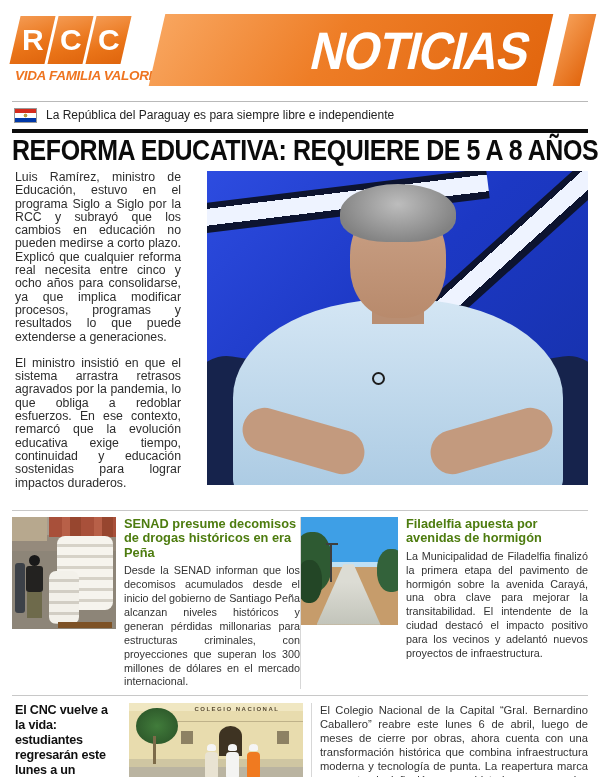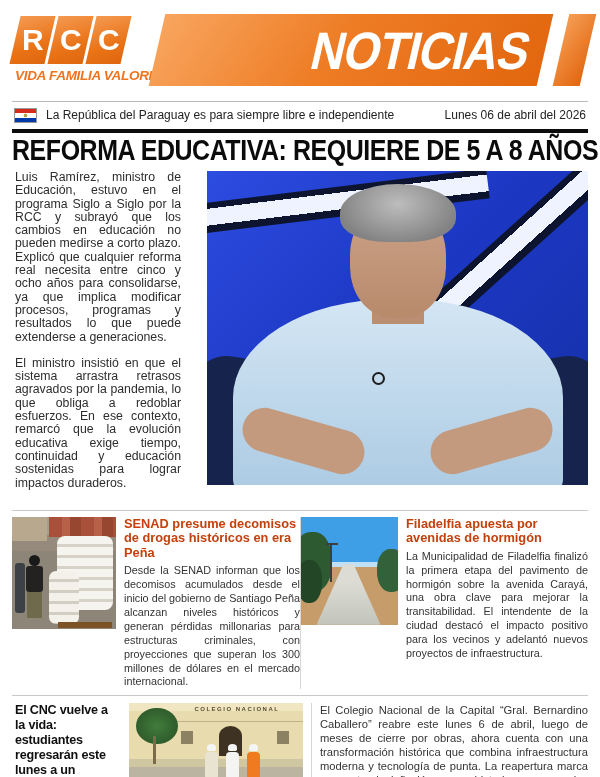--- a/index.html
+++ b/index.html
@@ -82,21 +82,21 @@
   .img-fila{width:97px;height:108px;background:linear-gradient(#3e9fe6 0 42%,#bfe0f5 42% 46%,#c69c6b 46% 100%);}
   .fl-tree-l{position:absolute;left:-8%;top:14%;width:40%;height:56%;background:#2e5a32;border-radius:45%;}
   .fl-tree-l2{position:absolute;left:-4%;top:40%;width:26%;height:40%;background:#234626;border-radius:45%;}
   .fl-tree-r{position:absolute;right:-8%;top:30%;width:30%;height:40%;background:#33623a;border-radius:45%;}
   .fl-road{position:absolute;left:16%;top:44%;width:66%;height:56%;
            clip-path:polygon(42% 0,58% 0,100% 100%,0 100%);
            background:linear-gradient(#dcdcd4 0 30%,#c2c4ba 100%);}
   .fl-pole{position:absolute;left:30%;top:24%;width:2px;height:36%;background:#3e3e3e;}
   .fl-arm{position:absolute;left:26%;top:24%;width:12px;height:2px;background:#3e3e3e;}
   .mid-text{flex:1;min-width:0;}
-  .mid-title{font-weight:bold;font-size:12.8px;line-height:1.13;color:#c2410c;margin:0 0 4px 0;}
+  .mid-title{font-weight:bold;font-size:12.8px;line-height:1.13;color:#4d7c0f;margin:0 0 4px 0;}
   .mid-body{font-size:10.8px;line-height:13.9px;text-align:justify;color:#333;margin:0;}
   
   .bottom{display:flex;gap:8px;padding:5px 12px 4px 15px;flex:none;align-items:flex-start;}
   .b-title{width:106px;flex:none;font-weight:bold;font-size:12.6px;line-height:1.18;color:#101010;
            letter-spacing:-0.2px;margin:0;}
   .img-cnc{flex:none;width:174px;height:82px;position:relative;overflow:hidden;
            background:linear-gradient(#f0e7c2 0 10%,#e8dcae 10% 68%,#cfc6a2 68% 78%,#bab4a1 78% 100%);}
   .cnc-sign{position:absolute;top:3%;left:28%;right:4%;text-align:center;font-size:6px;letter-spacing:1.5px;
             color:#57492f;font-weight:bold;}
   .cnc-cornice{position:absolute;top:22%;left:24%;right:0;border-top:1.5px solid #bfb28a;}
@@ -141,21 +141,20 @@
       <span class="banner-title">NOTICIAS</span>
     </div>
     <div class="banner-tail"></div>
   </div>
 
   <div class="rule-thin"></div>
 
   <div class="topbar">
     <span class="flag"></span>
     <span class="motto">La República del Paraguay es para siempre libre e independiente</span>
-    <span class="date">Lunes 06 de abril del 2026</span>
   </div>
 
   <div class="rule-heavy"></div>
 
   <div class="headline">REFORMA EDUCATIVA: REQUIERE DE 5 A 8 AÑOS</div>
 
   <div class="main">
     <div class="main-text">
       <p>Luis Ramírez, ministro de Educación, estuvo en el programa Siglo a Siglo por la RCC y subrayó que los cambios en educación no pueden medirse a corto plazo. Explicó que cualquier reforma real necesita entre cinco y ocho años para consolidarse, ya que implica modificar procesos, programas y resultados lo que puede extenderse a generaciones.</p>
       <p>El ministro insistió en que el sistema arrastra retrasos agravados por la pandemia, lo que obliga a redoblar esfuerzos. En ese contexto, remarcó que la evolución educativa exige tiempo, continuidad y educación sostenidas para lograr impactos duraderos.</p>

